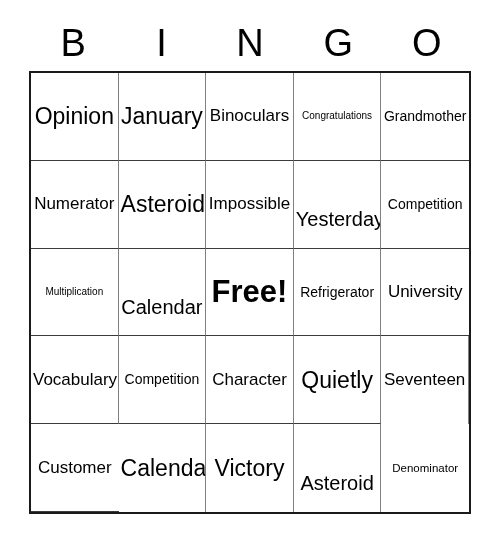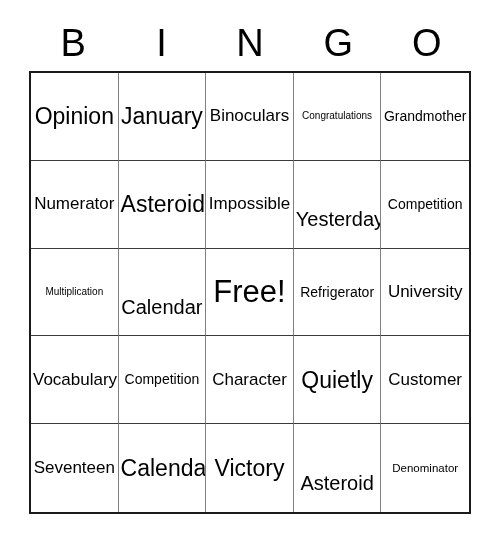--- a/index.html
+++ b/index.html
@@ -79,21 +79,21 @@
     width: 100%;
     text-align: center;
     white-space: nowrap;
     color: #000000;
     font-family: "Liberation Sans", sans-serif;
     font-weight: 400;
     line-height: 1.05;
   }
 
   
-  .fs-xxl { font-size: 31px; }
+  .fs-xxl { font-size: 31px; font-weight: bold; }
   .fs-xl  { font-size: 23px; }
   .fs-l   { font-size: 20px; margin-top: 31px; }
   .fs-m   { font-size: 17px; }
   .fs-s   { font-size: 14px; text-align: center; }
   .fs-xs  { font-size: 11.5px; }
   .fs-xxs { font-size: 10px; }
 </style>
 </head>
 <body>
 
@@ -162,26 +162,26 @@
       </div>
     <div class="cell row-4 col-2">
         <span class="cell-text fs-s">Competition</span>
       </div>
     <div class="cell row-4 col-3">
         <span class="cell-text fs-m">Character</span>
       </div>
     <div class="cell row-4 col-4">
         <span class="cell-text fs-xl">Quietly</span>
       </div>
+    <div class="cell row-5 col-1">
+        <span class="cell-text fs-m">Seventeen</span>
+      </div>
+
     <div class="cell row-4 col-5">
         <span class="cell-text fs-m">Customer</span>
-      </div>
-
-    <div class="cell row-5 col-1">
-        <span class="cell-text fs-m">Seventeen</span>
       </div>
     <div class="cell row-5 col-2">
         <span class="cell-text fs-xl">Calendar</span>
       </div>
     <div class="cell row-5 col-3">
         <span class="cell-text fs-xl">Victory</span>
       </div>
     <div class="cell row-5 col-4">
         <span class="cell-text fs-l">Asteroid</span>
       </div>

